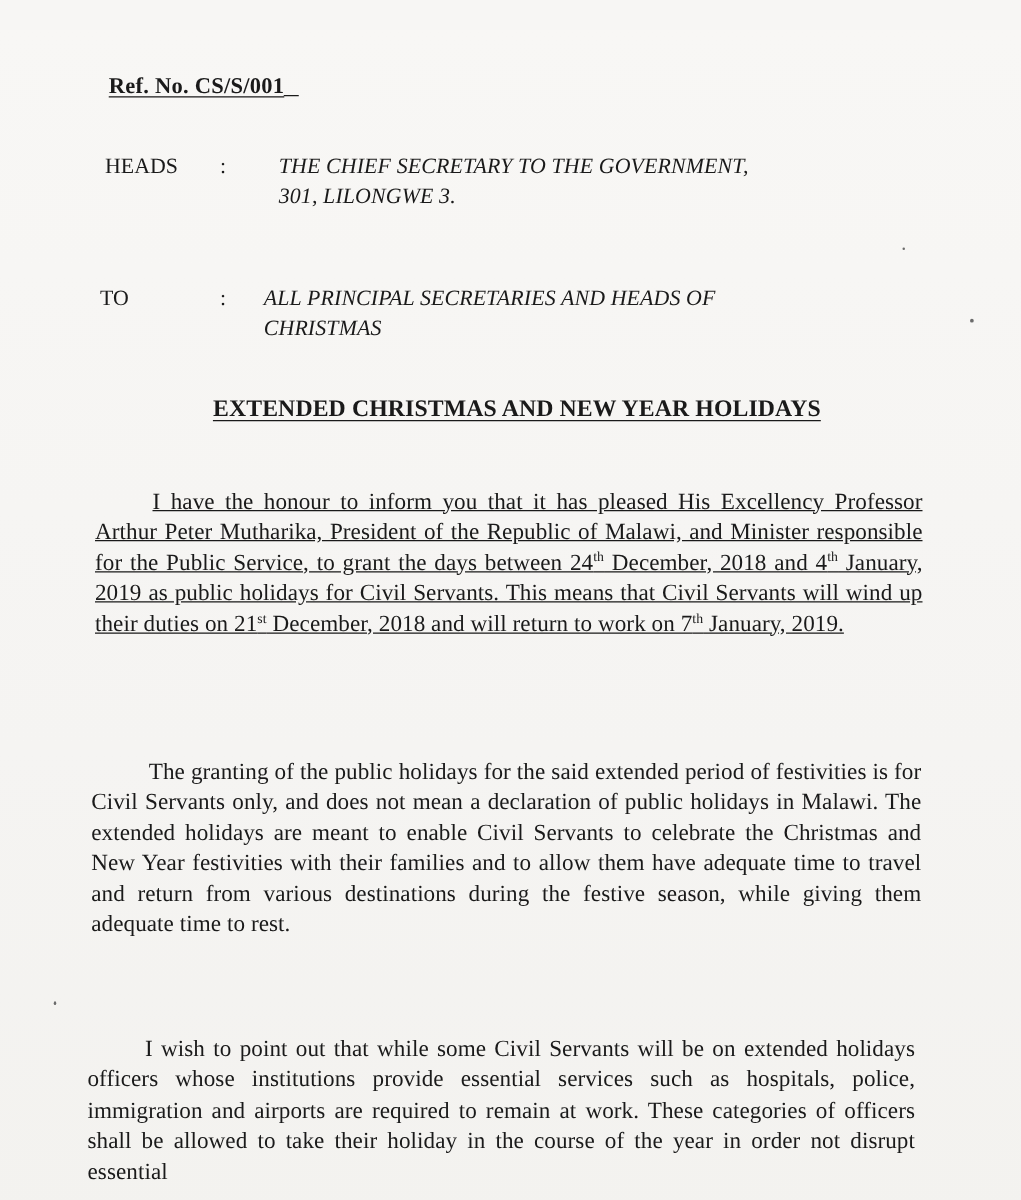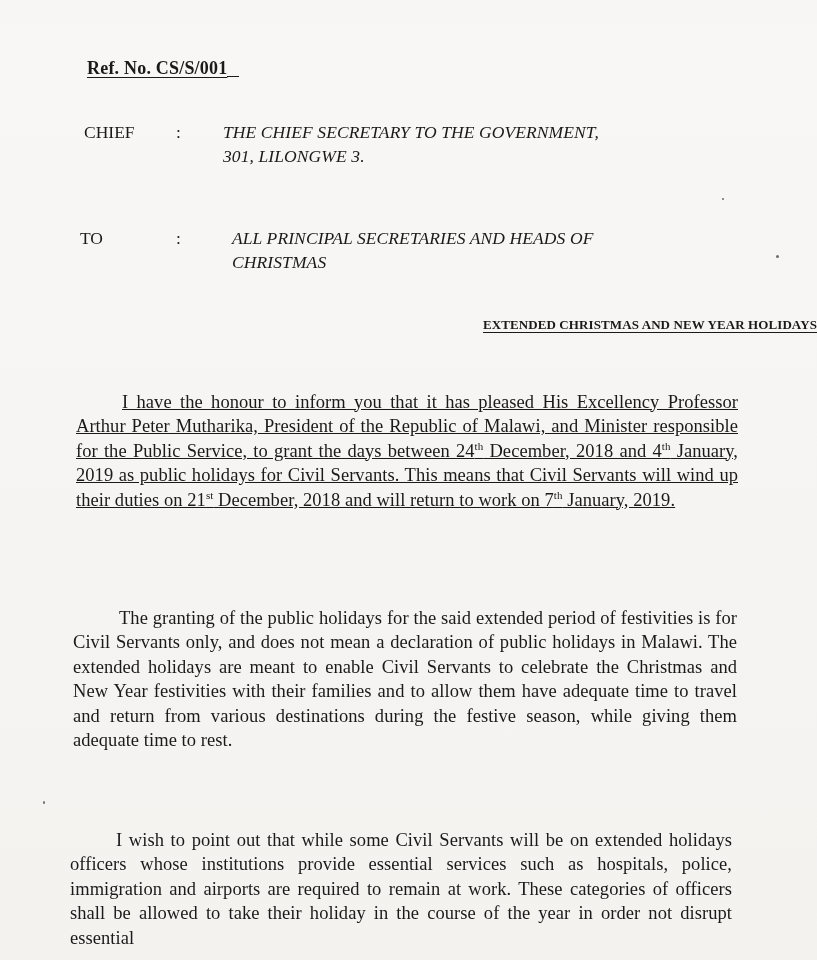--- a/index.html
+++ b/index.html
@@ -79,30 +79,30 @@
       position: absolute;
       left: 139px;
       top: 0;
       width: 520px;
       letter-spacing: 0.1px;
       font-style: italic;
     }
     .from-block { top: 96px; }
     .to-block { top: 202px; left: 80px; }
     .to-block .colon { left: 96px; }
-    .to-block .value { left: 152px; }
+    .to-block .value { left: 131px; }
 
     .subject {
       position: absolute;
       top: 293px;
       left: 0;
       width: 817px;
-      text-align: right;
+      text-align: center;
       font-weight: bold;
-      font-size: 13px;
+      font-size: 19px;
       text-decoration: underline;
       text-underline-offset: 3px;
       padding-left: 10px;
       box-sizing: border-box;
       letter-spacing: 0.1px;
     }
     .para {
       position: absolute;
       font-size: 18.5px;
       line-height: 24.5px;
@@ -129,21 +129,21 @@
 </head>
 <body>
 
 <div class="page">
 
   <div class="ref-line">
     <span class="ref-no">Ref. No. CS/S/001</span>
   </div>
 
   <div class="addr-block from-block">
-    <span class="label">CHIEF</span>
+    <span class="label">HEADS</span>
     <span class="colon">:</span>
     <div class="value">
       <div>THE CHIEF SECRETARY TO THE GOVERNMENT,</div>
       <div>301, LILONGWE 3.</div>
     </div>
   </div>
 
   <div class="addr-block to-block">
     <span class="label">TO</span>
     <span class="colon">:</span>

